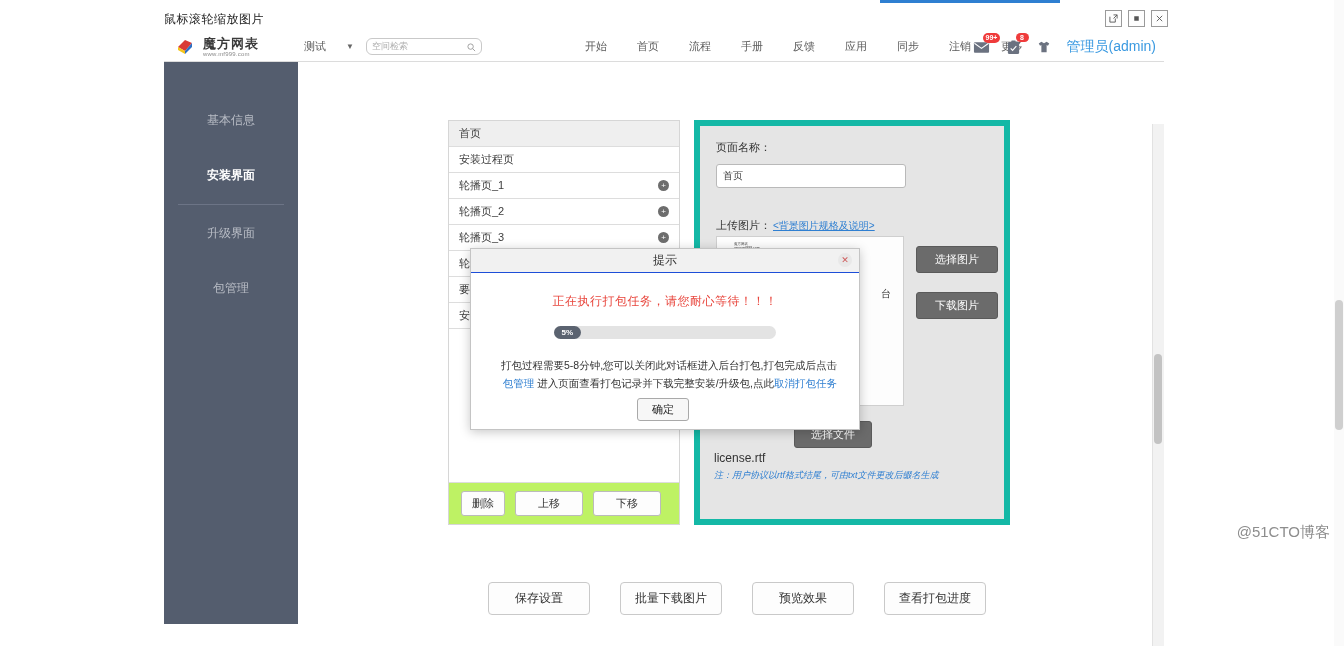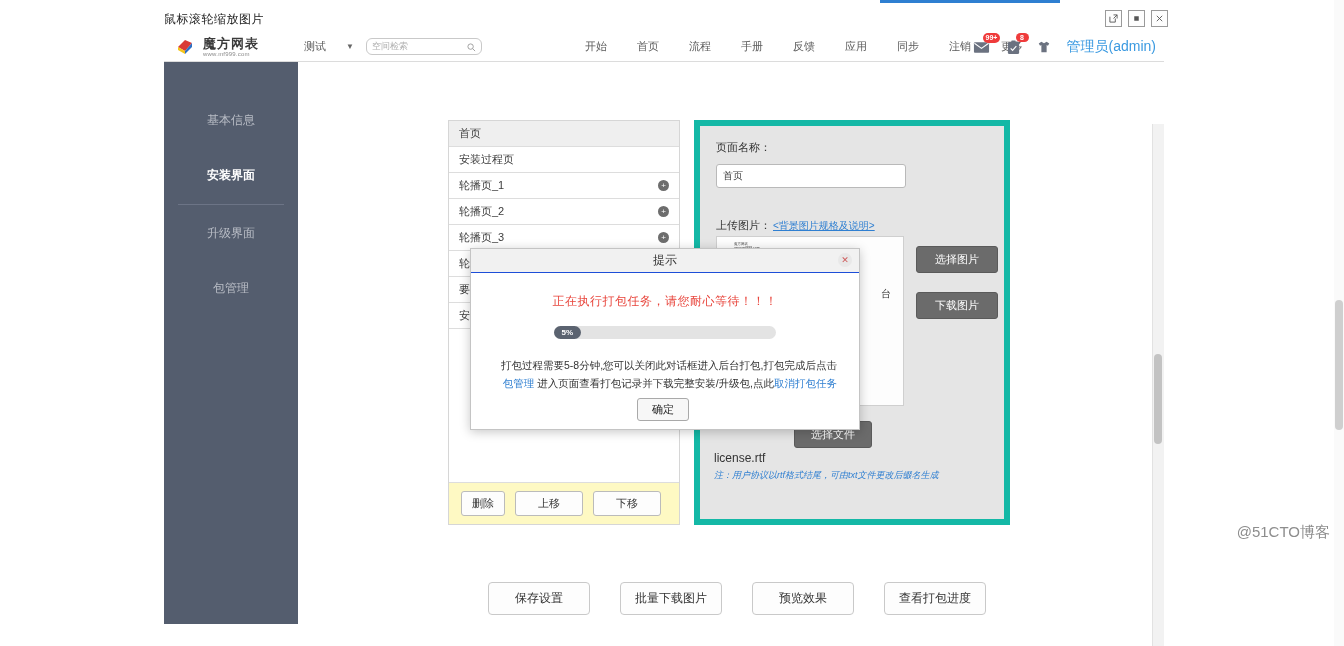--- a/index.html
+++ b/index.html
@@ -61,21 +61,21 @@
   
   .list-panel { position:absolute; left:150px; top:58px; width:232px; height:405px;
                 border:1px solid #d6d6d6; background:#fff; }
   .list-rows { position:absolute; left:0; top:0; right:0; }
   .list-row { height:26px; border-bottom:1px solid #dddddd; display:flex; align-items:center;
               padding:0 10px; font-size:11px; color:#3b3b3b; }
   .list-row.head { background:#efefef; }
   .list-row .rlbl { flex:1; }
   .plus-ic { width:11px; height:11px; border-radius:50%; background:#6d6d6d; color:#fff; font-size:8px;
              display:flex; align-items:center; justify-content:center; line-height:1; }
-  .list-foot { position:absolute; left:0; right:0; bottom:0; height:42px; background:#fef9c3;
+  .list-foot { position:absolute; left:0; right:0; bottom:0; height:42px; background:#bef264;
                border-top:1px solid #dddddd; display:flex; align-items:center; gap:10px; padding-left:12px; }
   .sm-btn { border:1px solid #bbb; border-radius:3px; background:#fdfdfd; font-size:11px; color:#333;
             padding:4px 10px; }
   .sm-btn.wide { padding:4px 22px; }
 
   
   .form-panel { position:absolute; left:396px; top:58px; width:316px; height:405px;
                 border:6px solid #14b8a6; background:#e5e5e5; }
   .f-label { font-size:11px; color:#333; }
   .f-input { border:1px solid #b9b9b9; border-radius:3px; background:#fff; font-size:10px; color:#444;

